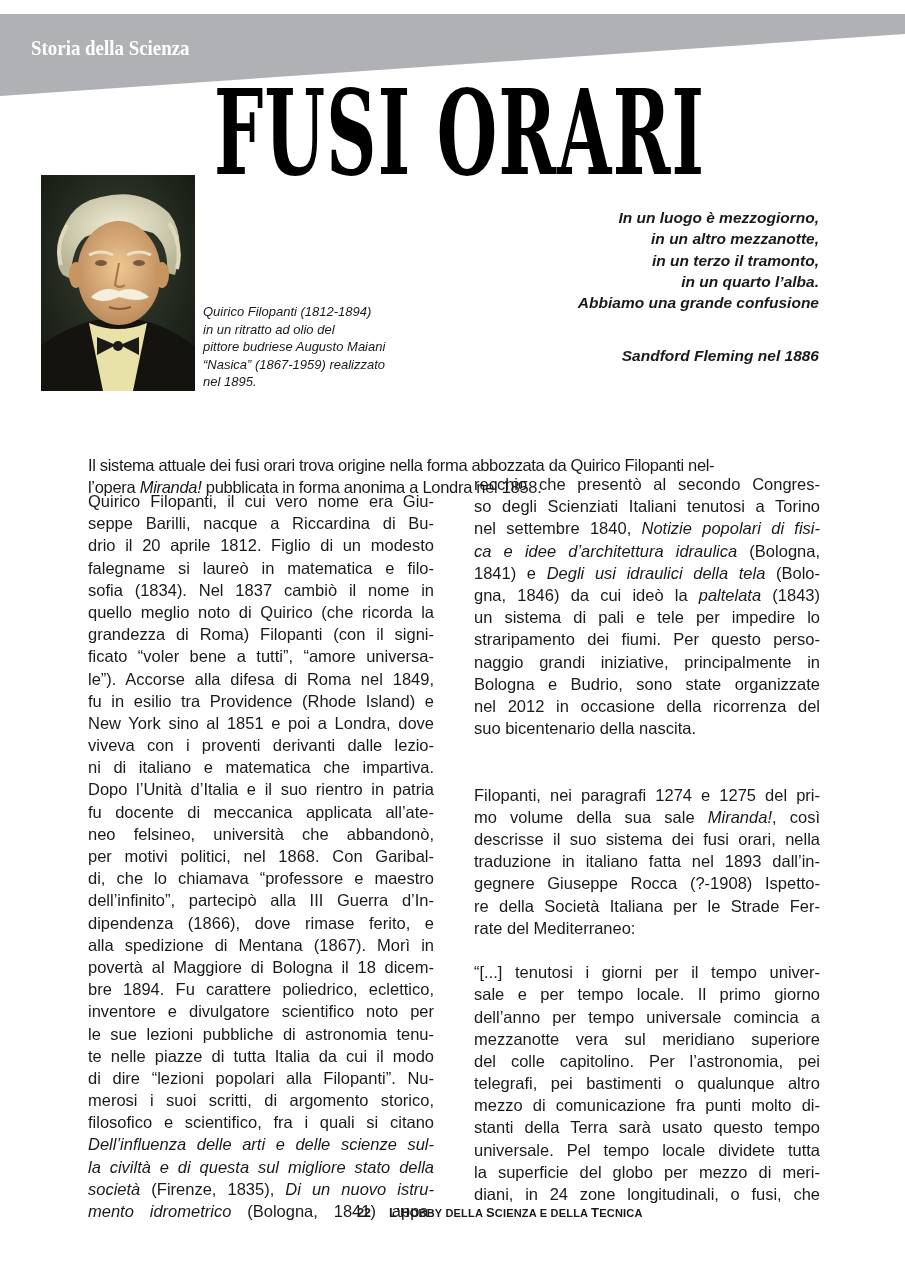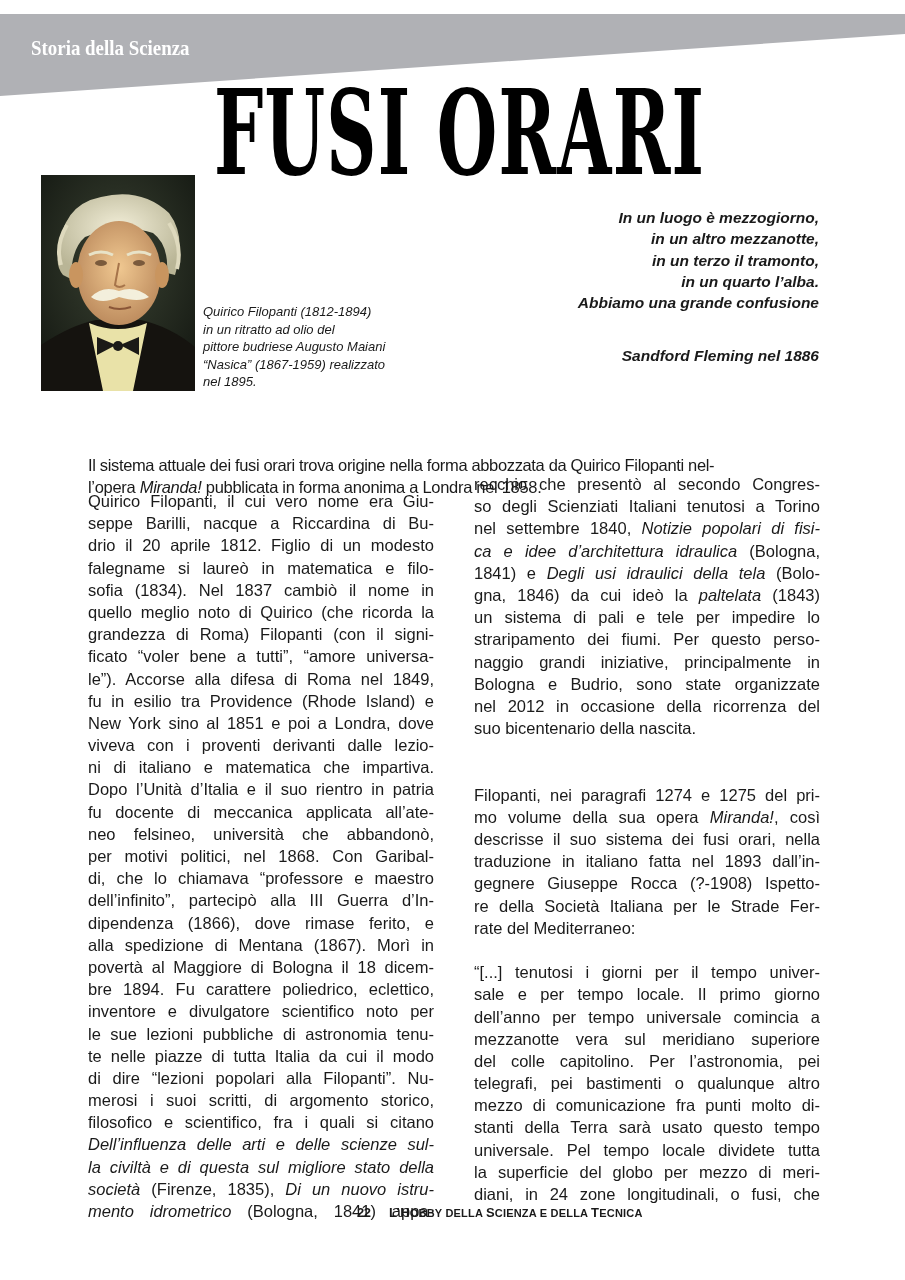--- a/index.html
+++ b/index.html
@@ -204,21 +204,21 @@
   <span class="line">un sistema di pali e tele per impedire lo</span>
   <span class="line">straripamento dei fiumi. Per questo perso-</span>
   <span class="line">naggio grandi iniziative, principalmente in</span>
   <span class="line">Bologna e Budrio, sono state organizzate</span>
   <span class="line">nel 2012 in occasione della ricorrenza del</span>
   <span class="line last">suo bicentenario della nascita.</span>
 
   <span class="gap2"></span>
 
   <span class="line">Filopanti, nei paragrafi 1274 e 1275 del pri-</span>
-  <span class="line"><span>mo volume della sua opera </span><i>Miranda!</i><span>, così</span></span>
+  <span class="line"><span>mo volume della sua sale </span><i>Miranda!</i><span>, così</span></span>
   <span class="line">descrisse il suo sistema dei fusi orari, nella</span>
   <span class="line">traduzione in italiano fatta nel 1893 dall’in-</span>
   <span class="line">gegnere Giuseppe Rocca (?-1908) Ispetto-</span>
   <span class="line">re della Società Italiana per le Strade Fer-</span>
   <span class="line last">rate del Mediterraneo:</span>
 
   <span class="gap"></span>
 
   <span class="line">“[...] tenutosi i giorni per il tempo univer-</span>
   <span class="line">sale e per tempo locale. Il primo giorno</span>

